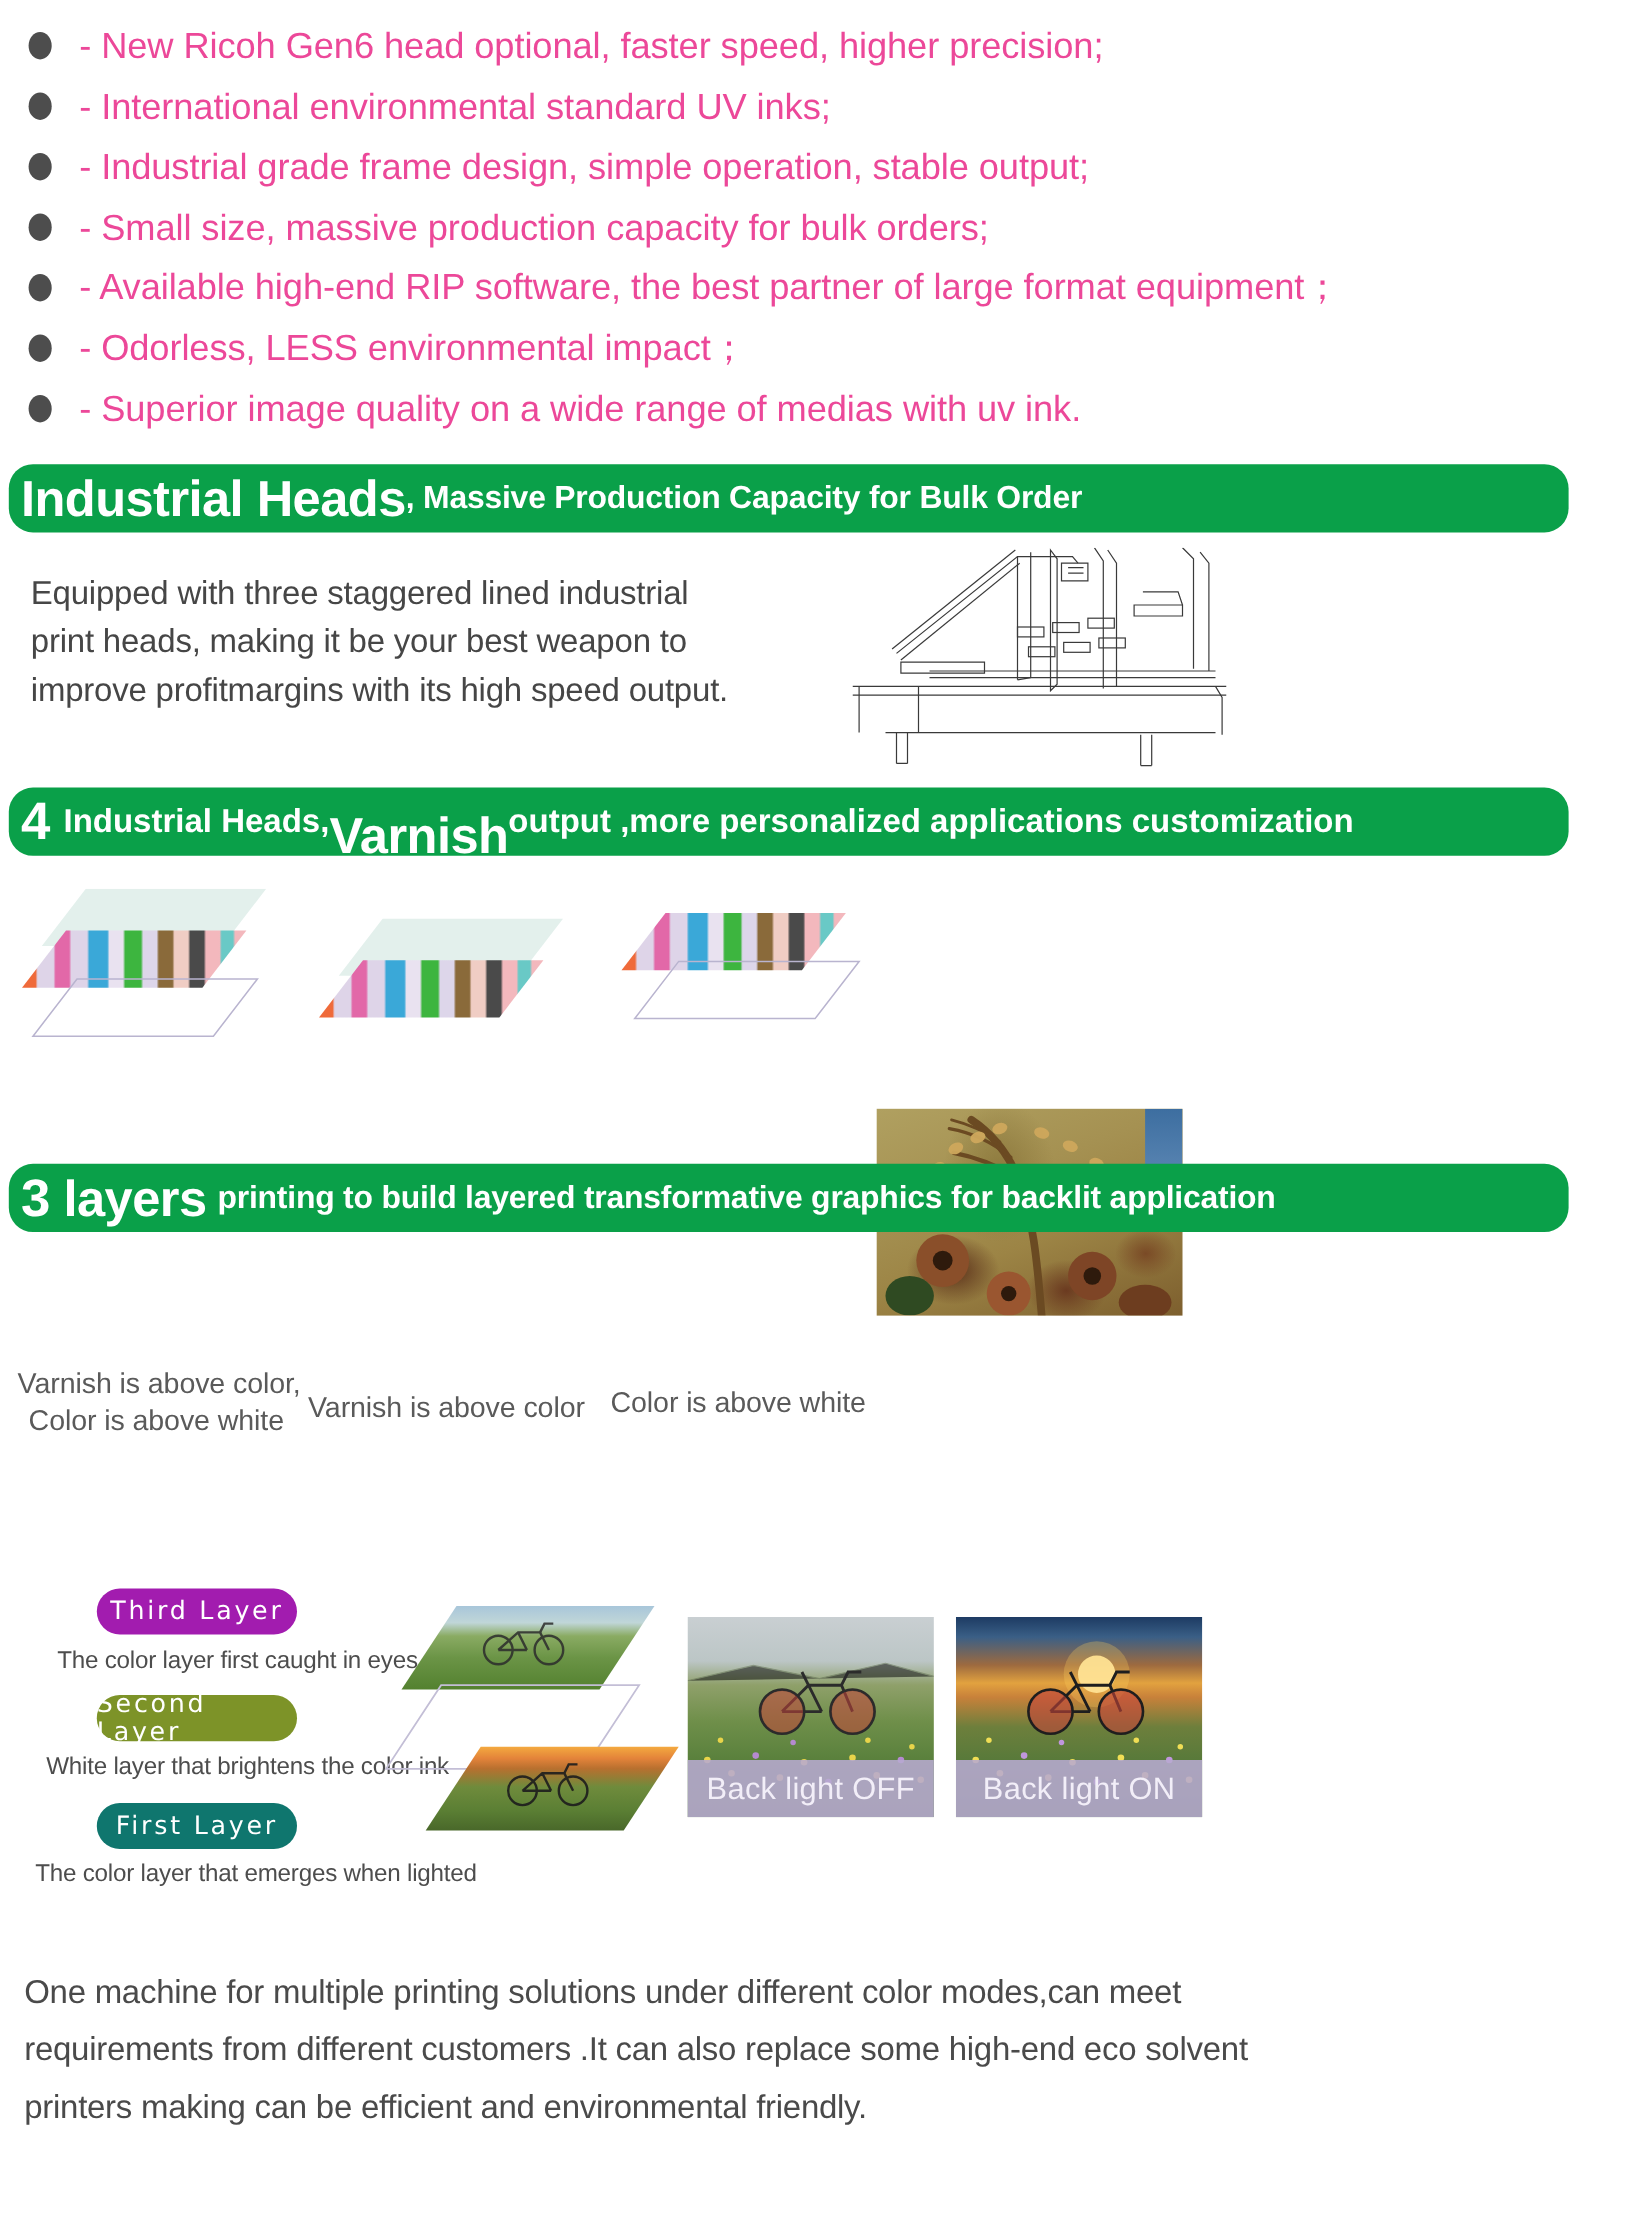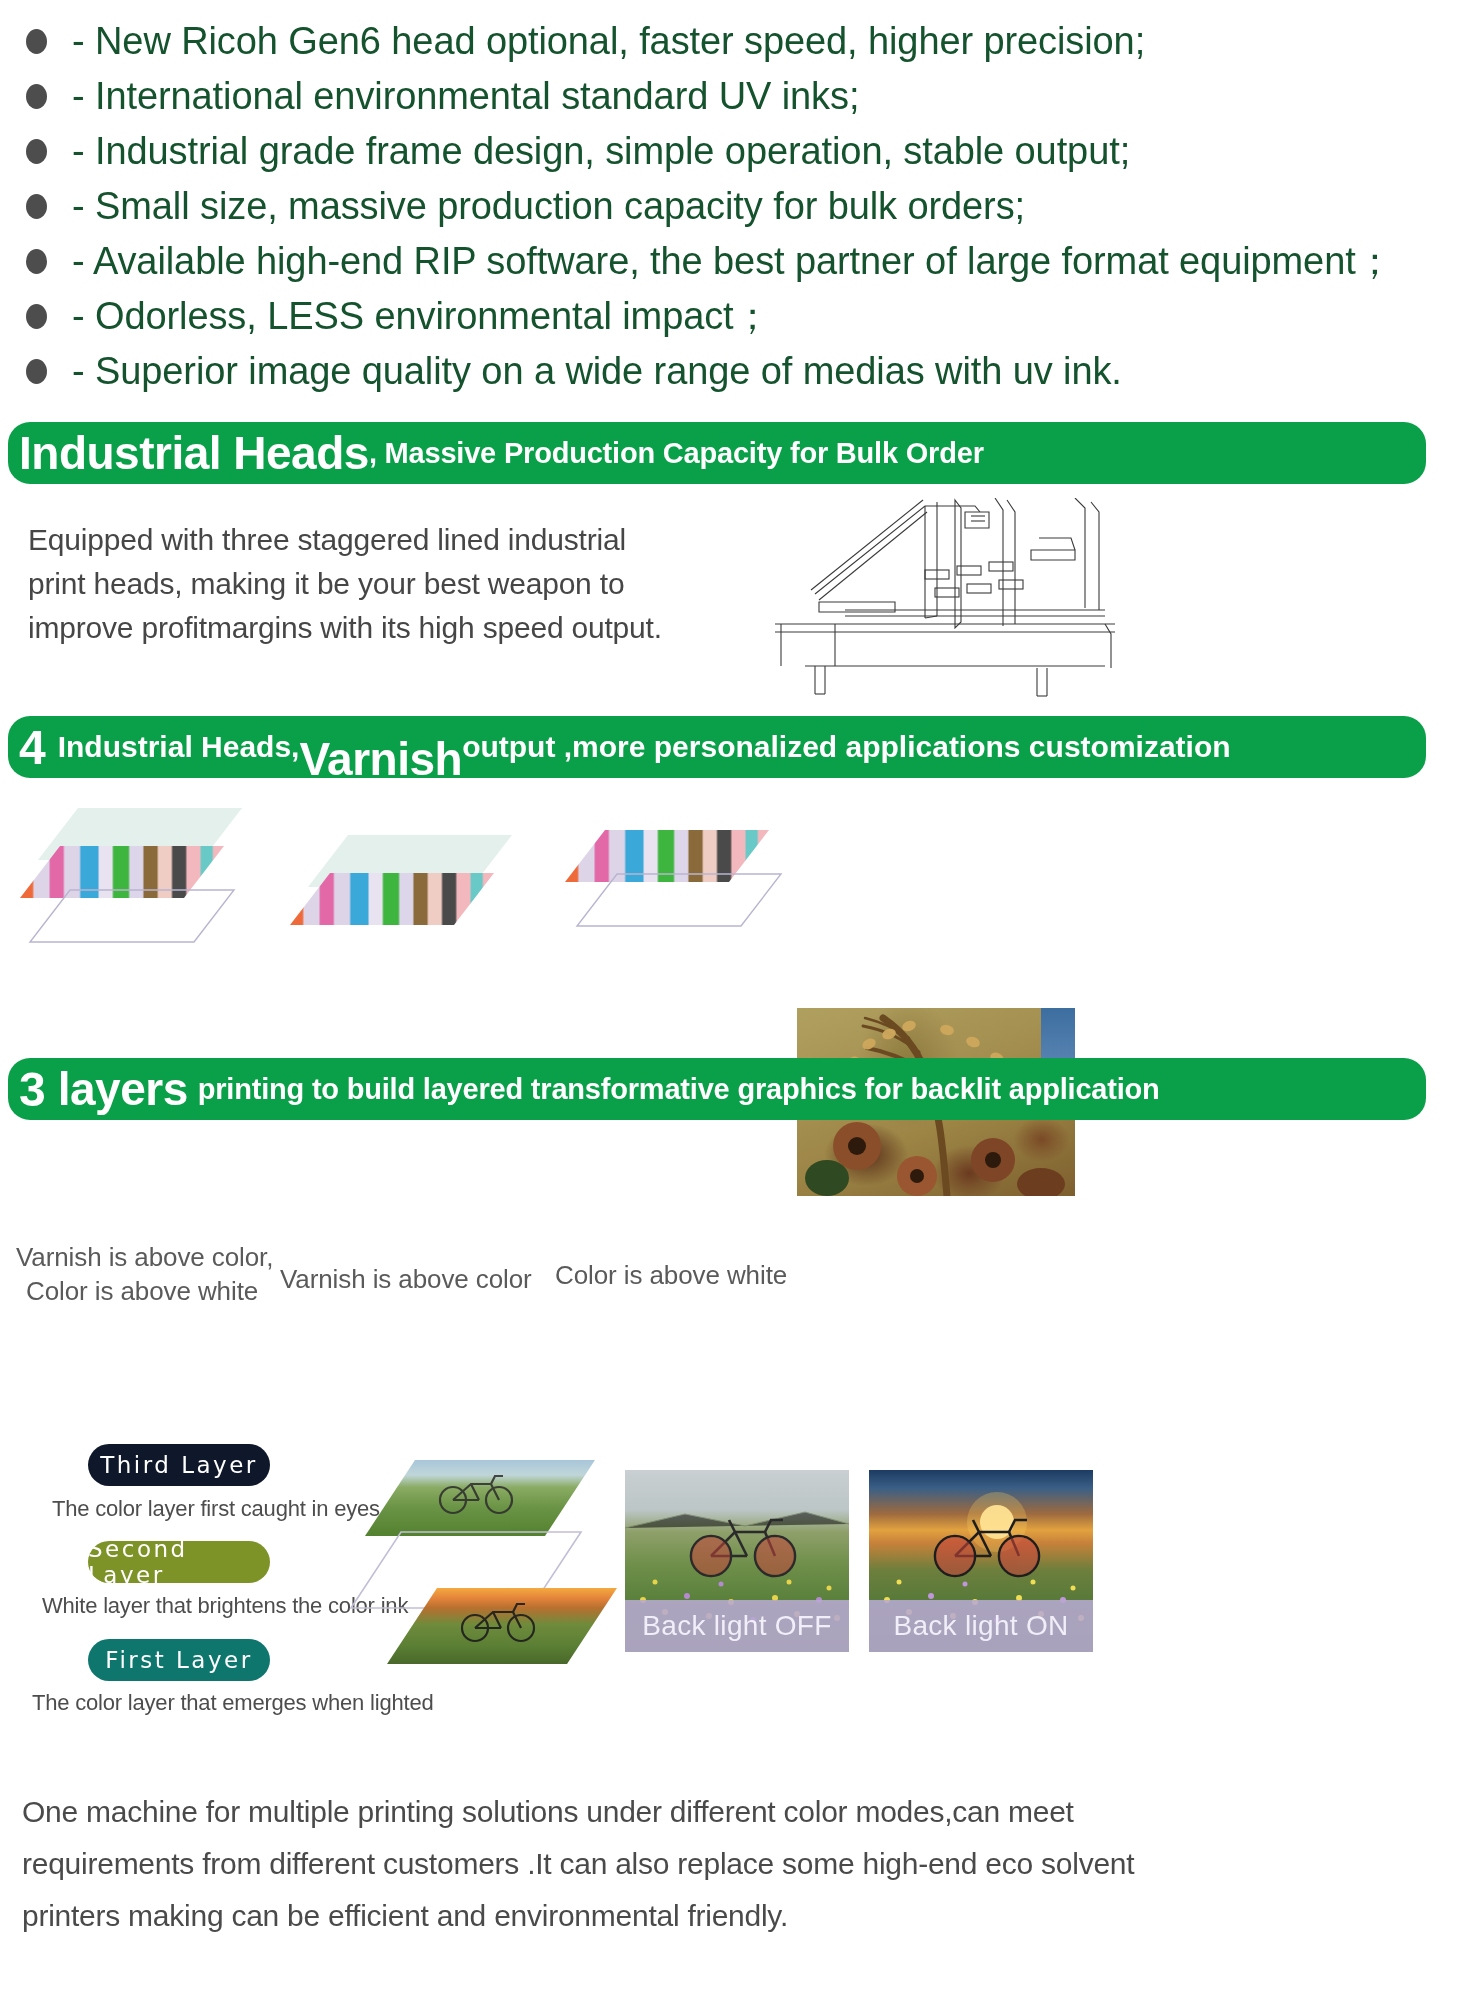--- a/index.html
+++ b/index.html
@@ -30,22 +30,22 @@
     padding-left: 26px;
   }
   .bullet-dot {
     width: 21px; height: 25px;
     border-radius: 50%;
     background: #4d4d4d;
     flex: 0 0 auto;
     margin-right: 25px;
   }
   .bullet-text {
-    font-size: 38px;
-    color: #14532d;
+    font-size: 33px;
+    color: #ec4899;
     letter-spacing: -0.1px;
     white-space: nowrap;
   }
 
   
   .green-banner {
     position: absolute;
     left: 8px;
     width: 1418px;
     background: #0aa049;
@@ -145,21 +145,21 @@
     height: 42px;
     border-radius: 21px;
     display: flex;
     align-items: center;
     justify-content: center;
     color: #ffffff;
     font-size: 23px;
     letter-spacing: 2.5px;
     font-family: "DejaVu Sans", sans-serif;
   }
-  #pill-third  { left: 88px;  top: 1444px; width: 182px; background: #0f172a; }
+  #pill-third  { left: 88px;  top: 1444px; width: 182px; background: #a21caf; }
   #pill-second { left: 88px;  top: 1541px; width: 182px; background: #7d9328; }
   #pill-first  { left: 88px;  top: 1639px; width: 182px; background: #0f766e; }
 
   .pill-caption {
     position: absolute;
     font-size: 22px;
     color: #4d4d4d;
     letter-spacing: -0.2px;
     white-space: nowrap;
   }

